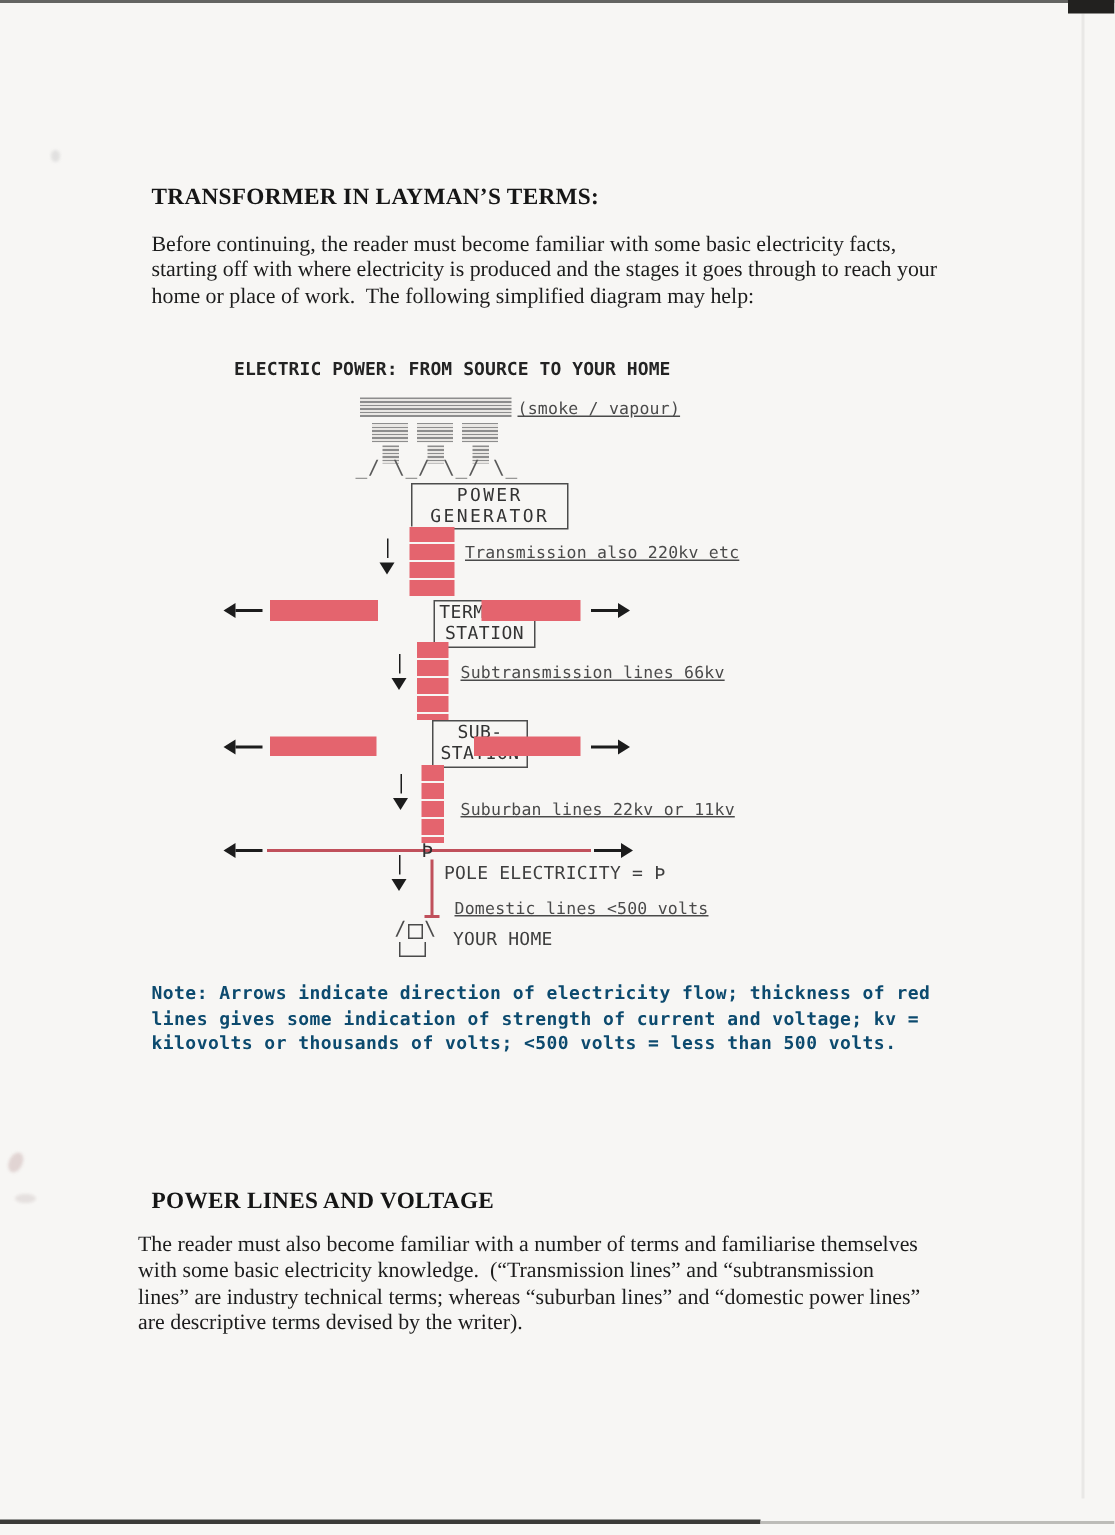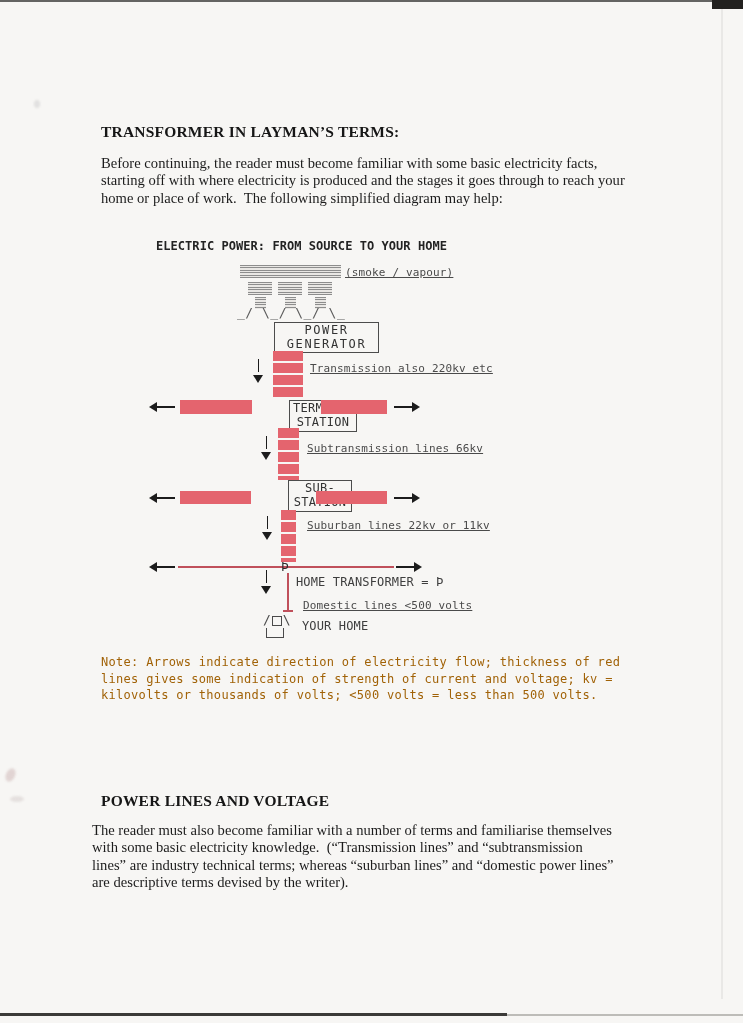--- a/index.html
+++ b/index.html
@@ -71,21 +71,21 @@
   .arrow-right .head{position:absolute;right:0;top:0;width:0;height:0;border-top:5px solid transparent;border-bottom:5px solid transparent;border-left:8px solid #1c1c1c;}
 
   
   .house{position:absolute;left:263px;top:377px;}
   .house-roof-row{display:flex;align-items:flex-end;font-size:13px;color:#4a4a4a;height:14px;}
   .house-square{width:8px;height:8px;border:1.3px solid #4a4a4a;margin:0 1px 1px 1px;}
   .house-base{width:16px;height:9px;border-left:1.6px solid #4a4a4a;border-right:1.6px solid #4a4a4a;border-bottom:1.6px solid #4a4a4a;margin-left:3px;margin-top:1px;}
 
   .note{position:absolute;left:101px;top:654px;width:580px;
     font-family:"DejaVu Sans Mono","Liberation Mono",monospace;
-    font-size:12px;line-height:16.6px;color:#a16207;letter-spacing:.3px;white-space:pre-wrap;}
+    font-size:12px;line-height:16.6px;color:#0c4a6e;letter-spacing:.3px;white-space:pre-wrap;font-weight:bold;}
 </style>
 </head>
 <body>
 
 <div class="scan-top-line"></div>
 <div class="scan-top-right"></div>
 <div class="scan-right-edge"></div>
 <div class="scan-bottom-line"></div>
 <div class="scan-bottom-line-light"></div>
 <div class="speck1"></div>
@@ -157,37 +157,37 @@
   <div class="arrow-right" style="left:394px;top:257px">
     <div class="shaft"></div>
       <div class="head"></div>
   </div>
 
   <div class="vbar vbar-red" id="suburban-bar"></div>
   <div class="arrow-down" style="left:262px;top:280px">
     <div class="shaft"></div>
       <div class="head"></div>
   </div>
-  <div class="dlabel" style="left:307px;top:283px">Suburban lines 22kv or 11kv</div>
+  <div class="dlabel" style="left:307px;top:297px">Suburban lines 22kv or 11kv</div>
 
   <div class="arrow-left" style="left:149px;top:326px">
     <div class="shaft"></div>
       <div class="head"></div>
   </div>
   <div class="dist-line"></div>
   <div class="pole-symbol">Þ</div>
   <div class="arrow-right" style="left:396px;top:326px">
     <div class="shaft"></div>
       <div class="head"></div>
   </div>
   <div class="arrow-down" style="left:261px;top:334px">
     <div class="shaft"></div>
       <div class="head"></div>
   </div>
-  <div class="dlabel-caps" style="left:296px;top:339px">HOME TRANSFORMER = Þ</div>
+  <div class="dlabel-caps" style="left:296px;top:339px">POLE ELECTRICITY = Þ</div>
 
   <div class="pole-vline"></div>
   <div class="pole-vline-tick"></div>
   <div class="dlabel" style="left:303px;top:363px">Domestic lines &lt;500 volts</div>
 
   <div class="house">
     <div class="house-roof-row">
       <span>/</span>
       <span class="house-square"></span>
       <span>\</span>

